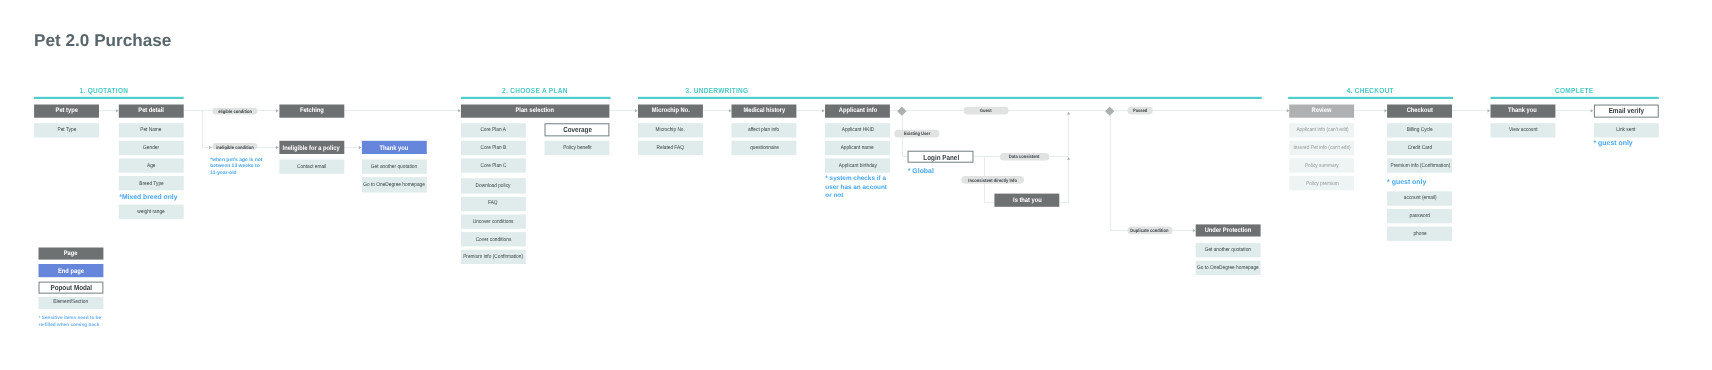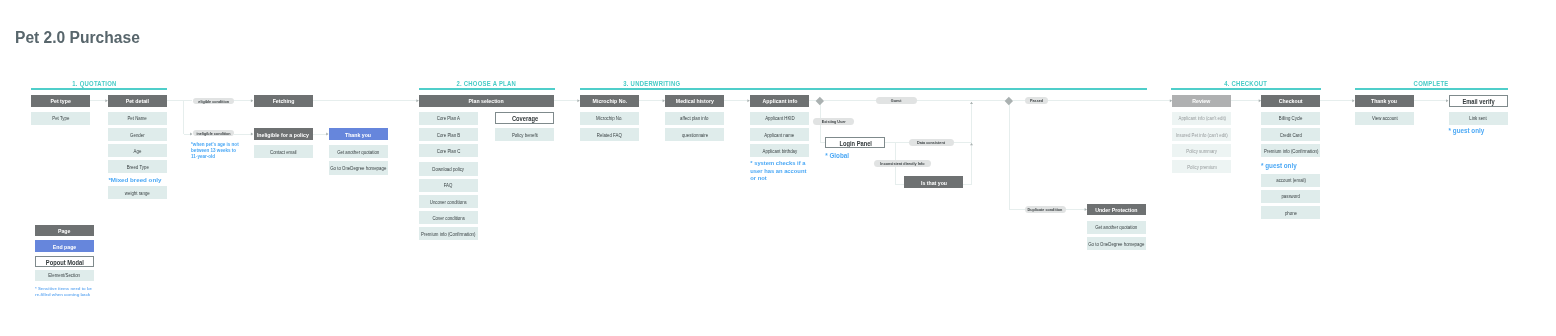--- a/index.html
+++ b/index.html
@@ -1,19 +1,19 @@
 <!DOCTYPE html>
 <html><head>
 <meta charset="utf-8">
 <title>Pet 2.0 Purchase</title>
 <style>
   html,body{margin:0;padding:0;}
   body{width:1556px;height:336px;background:#ffffff;font-family:"Liberation Sans",sans-serif;overflow:hidden;}
   #canvas{position:relative;width:1556px;height:336px;}
-  #page-title{position:absolute;left:15px;top:28.8px;font-size:15.6px;font-weight:bold;color:#58666c;letter-spacing:0px;}
+  #page-title{position:absolute;left:31px;top:28.8px;font-size:15.6px;font-weight:bold;color:#58666c;letter-spacing:0px;}
   #wires{position:absolute;left:0;top:0;}
   .tx{display:inline-block;transform:scaleX(0.87);transform-origin:center center;white-space:nowrap;}
   .elem .tx{transform:scaleX(0.87) translateY(0.9px);}
   .node .tx{transform:scaleX(0.87) translateY(1.0px);}
   .sec-label{position:absolute;font-size:6.8px;font-weight:bold;color:#47cbc6;letter-spacing:0.3px;
              text-align:center;white-space:nowrap;line-height:1;}
   .sec-rule{position:absolute;height:1.7px;background:#4fceca;}
   .node{position:absolute;box-sizing:border-box;display:flex;align-items:center;justify-content:center;
         font-size:6px;font-weight:bold;text-align:center;line-height:1.1;overflow:hidden;}
   .page{background:#6e7172;color:#ffffff;}

